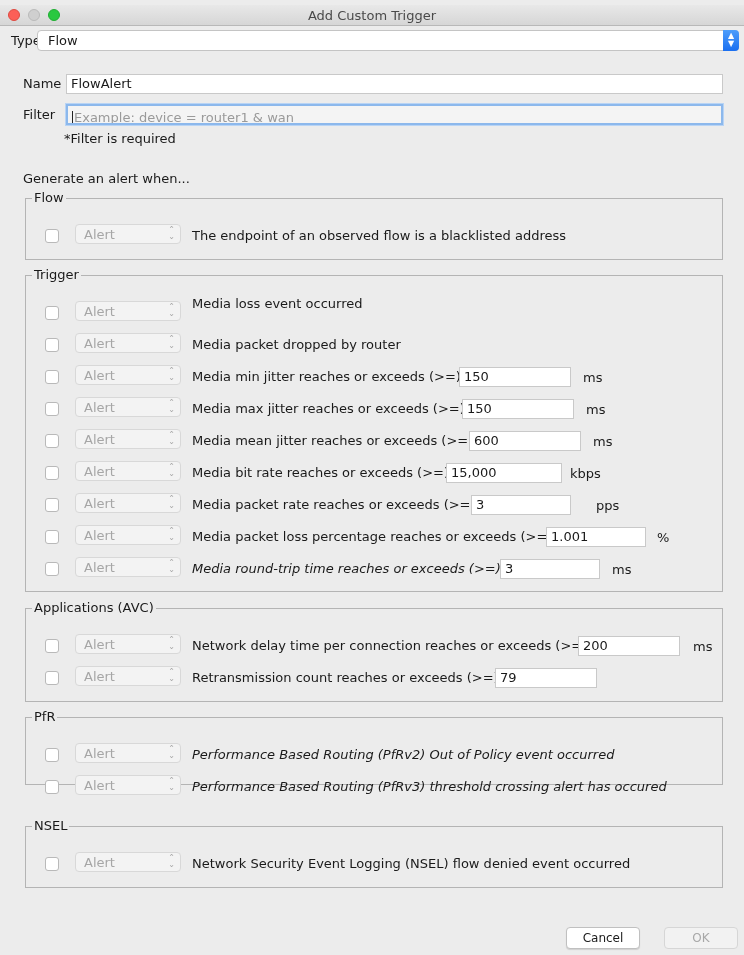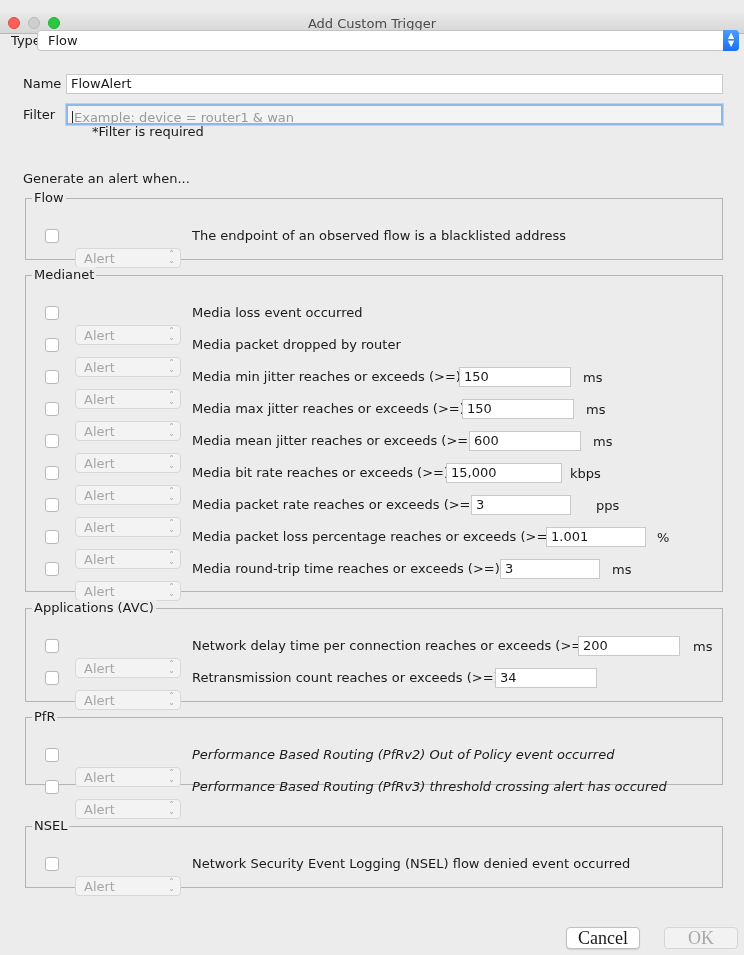--- a/index.html
+++ b/index.html
@@ -1,19 +1,19 @@
 <!DOCTYPE html>
 <html><head>
 <meta charset="utf-8">
 <style>
   * { box-sizing: border-box; margin: 0; padding: 0; }
   html, body { width: 744px; height: 955px; overflow: hidden; background: #ececec; }
   body { font-family: "DejaVu Sans", "Liberation Sans", sans-serif; font-size: 13px; color: #1a1a1a; position: relative; }
 
-  .titlebar { position: absolute; left: 0; top: 13px; width: 744px; height: 21px; background: linear-gradient(#e8e8e8, #d6d6d6); border-bottom: 1px solid #b8b8b8; }
+  .titlebar { position: absolute; left: 0; top: 5px; width: 744px; height: 21px; background: linear-gradient(#e8e8e8, #d6d6d6); border-bottom: 1px solid #b8b8b8; }
   .traffic { position: absolute; top: 4px; width: 12px; height: 12px; border-radius: 50%; }
   .t-close { left: 8px; background: #fc5f57; border: 1px solid #de4a41; }
   .t-min { left: 28px; background: #cfcfcf; border: 1px solid #bababa; }
   .t-max { left: 48px; background: #2ac840; border: 1px solid #1fae32; }
   .title { position: absolute; left: 0; width: 744px; top: 3px; text-align: center; font-size: 13px; color: #4a4a4a; }
 
   .lbl { position: absolute; font-size: 13px; white-space: nowrap; }
 
   .select-main { position: absolute; left: 37px; top: 30px; width: 702px; height: 21px; background: #fff; border: 1px solid #c4c4c4; border-radius: 4px; }
   .select-main .val { position: absolute; left: 10px; top: 2px; font-size: 13px; }
@@ -21,27 +21,27 @@
 
   .textfield { position: absolute; background: #fff; border: 1px solid #c9c9c9; height: 20px; font-size: 13px; padding: 1px 4px; white-space: nowrap; overflow: hidden; }
   .textfield.focus { background: #f4f4f4; border: 2px solid #8cb8ec; box-shadow: 0 0 0 1px #b8d4f5; }
   .placeholder { color: #9a9a9a; }
   .caret { display: inline-block; width: 1px; height: 13px; background: #222; vertical-align: -2px; margin-right: 1px; }
 
   .group { position: absolute; left: 25px; width: 698px; border: 1px solid #b4b4b4; }
   .group-title { position: absolute; left: 6px; top: -9px; background: #ececec; padding: 0 2px; font-size: 13px; line-height: 16px; }
 
   .cb { position: absolute; left: 45px; width: 14px; height: 14px; background: #fff; border: 1px solid #b9b9b9; border-radius: 3px; }
-  .alert-sel { position: absolute; left: 75px; width: 106px; height: 20px; border: 1px solid #d8d8d8; border-radius: 4px; background: #f3f3f3; margin-top: 24px; }
+  .alert-sel { position: absolute; left: 75px; width: 106px; height: 20px; border: 1px solid #d8d8d8; border-radius: 4px; background: #f3f3f3; }
   .alert-sel .val { position: absolute; left: 8px; top: 2px; color: #a6a6a6; font-size: 13px; }
   .alert-sel .arrow { position: absolute; right: 5px; top: 1px; color: #a6a6a6; font-size: 8px; line-height: 7px; text-align: center; }
   .rowtext { position: absolute; left: 192px; font-size: 13px; white-space: nowrap; }
   .unit { position: absolute; font-size: 13px; }
 
-  .btn { position: absolute; height: 22px; border-radius: 4px; font-size: 18px; text-align: center; line-height: 20px; font-family: Liberation Serif, serif; }
+  .btn { position: absolute; height: 22px; border-radius: 4px; font-size: 12px; text-align: center; line-height: 20px; }
   .btn-cancel { left: 566px; top: 927px; width: 74px; background: #fff; border: 1px solid #c0c0c0; box-shadow: 0 1px 1px rgba(0,0,0,0.12); }
   .btn-ok { left: 664px; top: 927px; width: 74px; background: #f2f2f2; border: 1px solid #d6d6d6; color: #a8a8a8; }
 </style>
 </head>
 <body>
 
 <div class="titlebar">
   <div class="traffic t-close"></div>
   <div class="traffic t-min"></div>
   <div class="traffic t-max"></div>
@@ -52,44 +52,44 @@
 <div class="select-main">
   <span class="val">Flow</span>
   <div class="arrow">▲<br>▼</div>
 </div>
 
 <span class="lbl" style="left:23px;top:76px;">Name</span>
 <div class="textfield" style="left:66px;top:74px;width:657px;"><span>FlowAlert</span></div>
 
 <span class="lbl" style="left:23px;top:107px;">Filter</span>
 <div class="textfield focus" style="left:66px;top:104px;width:657px;height:21px;padding-top:4px;"><span class="caret"></span><span class="placeholder">Example: device = router1 &amp; wan</span></div>
-<span class="lbl" style="left:64px;top:124px;margin-left:28px;">*Filter is required</span>
+<span class="lbl" style="left:64px;top:131px;">*Filter is required</span>
 
 <span class="lbl" style="left:23px;top:171px;">Generate an alert when...</span>
 
 <div class="group" style="top:198px;height:62px;">
   <span class="group-title">Flow</span>
 </div>
 <div class="cb" style="top:229px;"></div>
 <div class="alert-sel" style="top:224px;">
     <span class="val">Alert</span>
     <span class="arrow">⌃<br>⌄</span>
   </div>
 <span class="rowtext" style="top:228px;">The endpoint of an observed flow is a blacklisted address</span>
 
 <div class="group" style="top:275px;height:317px;">
-  <span class="group-title">Medianet</span>
+  <span class="group-title">Trigger</span>
 </div>
 
 <div class="cb" style="top:306px;"></div>
 <div class="alert-sel" style="top:301px;">
     <span class="val">Alert</span>
     <span class="arrow">⌃<br>⌄</span>
   </div>
-<span class="rowtext" style="top:305px;">Media loss event occurred</span>
+<span class="rowtext" style="top:296px;">Media loss event occurred</span>
 
 <div class="cb" style="top:338px;"></div>
 <div class="alert-sel" style="top:333px;">
     <span class="val">Alert</span>
     <span class="arrow">⌃<br>⌄</span>
   </div>
 <span class="rowtext" style="top:337px;">Media packet dropped by router</span>
 
 <div class="cb" style="top:370px;"></div>
 <div class="alert-sel" style="top:365px;">
@@ -143,21 +143,21 @@
   </div>
 <span class="rowtext" style="top:529px;">Media packet loss percentage reaches or exceeds (&gt;=)</span>
 <div class="textfield" style="left:546px;top:527px;width:100px;"><span>1.001</span></div>
 <span class="unit" style="left:657px;top:530px;">%</span>
 
 <div class="cb" style="top:562px;"></div>
 <div class="alert-sel" style="top:557px;">
     <span class="val">Alert</span>
     <span class="arrow">⌃<br>⌄</span>
   </div>
-<span class="rowtext" style="top:561px;">Media round-trip time reaches or exceeds (&gt;=)</span>
+<span class="rowtext" style="top:561px;font-style:italic;">Media round-trip time reaches or exceeds (&gt;=)</span>
 <div class="textfield" style="left:500px;top:559px;width:100px;"><span>3</span></div>
 <span class="unit" style="left:612px;top:562px;">ms</span>
 
 <div class="group" style="top:608px;height:94px;">
   <span class="group-title">Applications (AVC)</span>
 </div>
 <div class="cb" style="top:639px;"></div>
 <div class="alert-sel" style="top:634px;">
     <span class="val">Alert</span>
     <span class="arrow">⌃<br>⌄</span>
@@ -165,21 +165,21 @@
 <span class="rowtext" style="top:638px;">Network delay time per connection reaches or exceeds (&gt;=)</span>
 <div class="textfield" style="left:578px;top:636px;width:102px;"><span>200</span></div>
 <span class="unit" style="left:693px;top:639px;">ms</span>
 
 <div class="cb" style="top:671px;"></div>
 <div class="alert-sel" style="top:666px;">
     <span class="val">Alert</span>
     <span class="arrow">⌃<br>⌄</span>
   </div>
 <span class="rowtext" style="top:670px;">Retransmission count reaches or exceeds (&gt;=)</span>
-<div class="textfield" style="left:495px;top:668px;width:102px;"><span>34</span></div>
+<div class="textfield" style="left:495px;top:668px;width:102px;"><span>79</span></div>
 
 <div class="group" style="top:717px;height:68px;">
   <span class="group-title">PfR</span>
 </div>
 <div class="cb" style="top:748px;"></div>
 <div class="alert-sel" style="top:743px;">
     <span class="val">Alert</span>
     <span class="arrow">⌃<br>⌄</span>
   </div>
 <span class="rowtext" style="top:747px;font-style:italic;">Performance Based Routing (PfRv2) Out of Policy event occurred</span>

